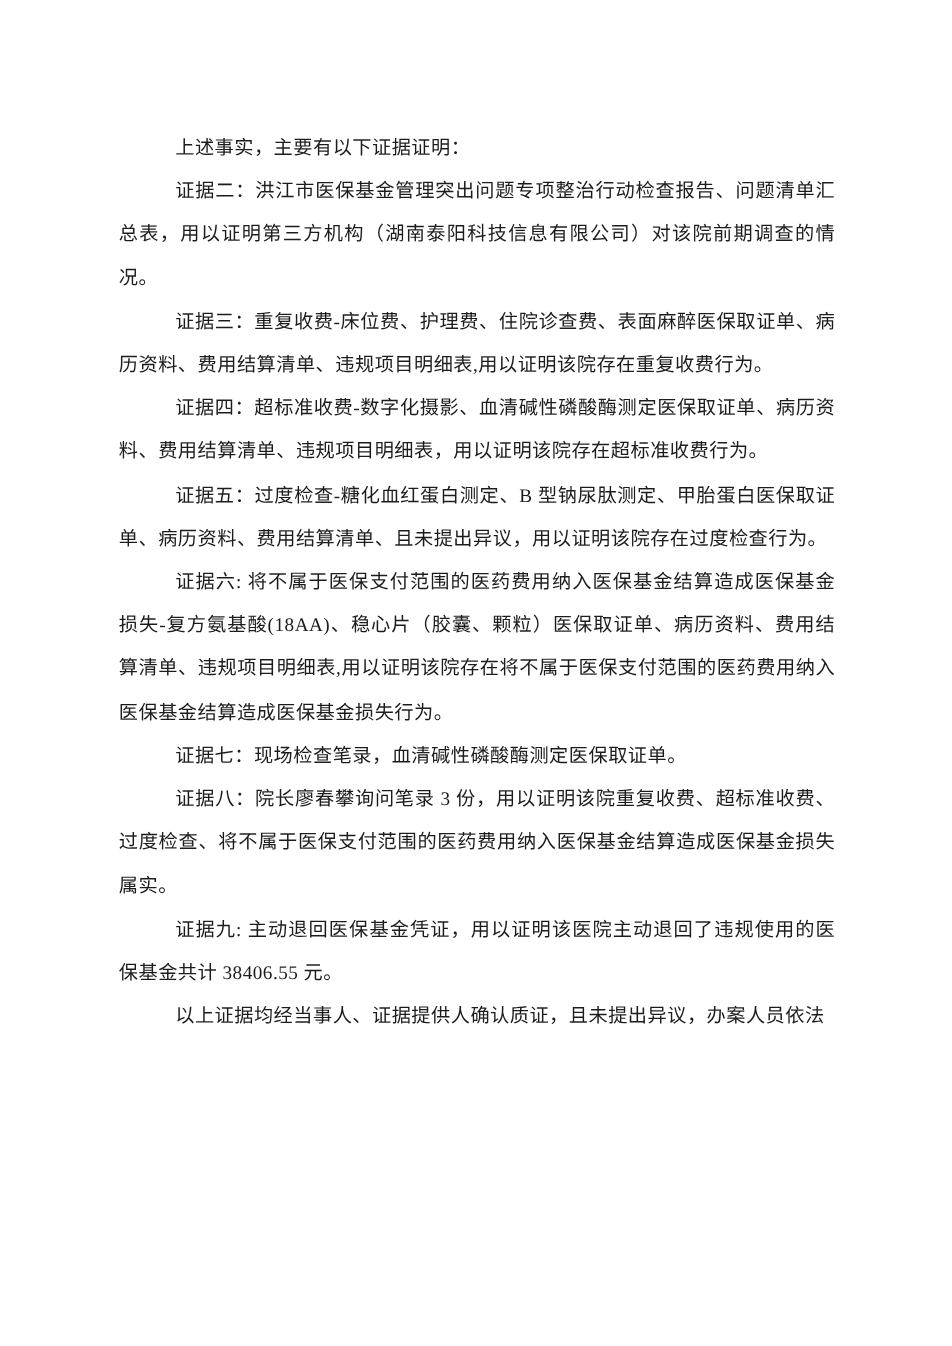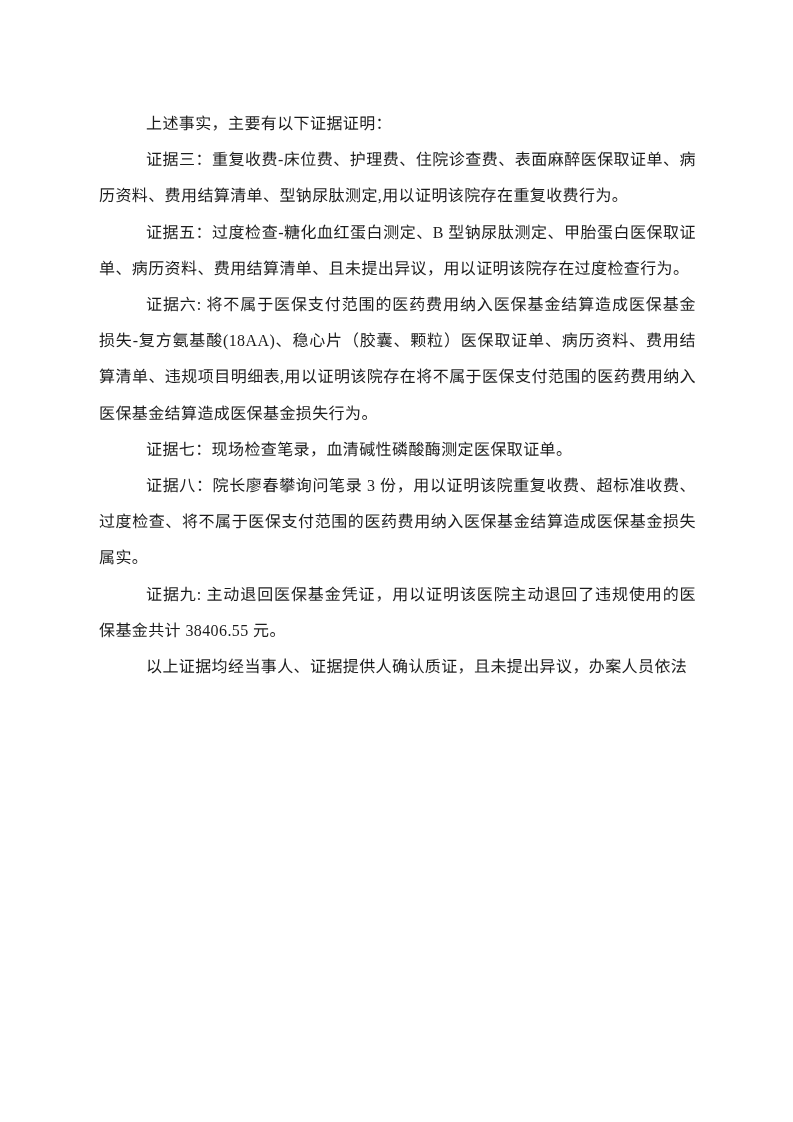--- a/index.html
+++ b/index.html
@@ -33,21 +33,23 @@
     text-justify: inter-character;
     text-indent: 47px;
   }
 </style>
 </head>
 <body>
 
 <div class="page">
   <div class="text-block">
     <p>上述事实，主要有以下证据证明：</p>
-    <p>证据三：重复收费-床位费、护理费、住院诊查费、表面麻醉医保取证单、病历资料、费用结算清单、型钠尿肽测定,用以证明该院存在重复收费行为。</p>
+    <p>证据二：洪江市医保基金管理突出问题专项整治行动检查报告、问题清单汇总表，用以证明第三方机构（湖南泰阳科技信息有限公司）对该院前期调查的情况。</p>
+    <p>证据三：重复收费-床位费、护理费、住院诊查费、表面麻醉医保取证单、病历资料、费用结算清单、违规项目明细表,用以证明该院存在重复收费行为。</p>
+    <p>证据四：超标准收费-数字化摄影、血清碱性磷酸酶测定医保取证单、病历资料、费用结算清单、违规项目明细表，用以证明该院存在超标准收费行为。</p>
     <p>证据五：过度检查-糖化血红蛋白测定、B 型钠尿肽测定、甲胎蛋白医保取证单、病历资料、费用结算清单、且未提出异议，用以证明该院存在过度检查行为。</p>
     <p>证据六: 将不属于医保支付范围的医药费用纳入医保基金结算造成医保基金损失-复方氨基酸(18AA)、稳心片（胶囊、颗粒）医保取证单、病历资料、费用结算清单、违规项目明细表,用以证明该院存在将不属于医保支付范围的医药费用纳入医保基金结算造成医保基金损失行为。</p>
     <p>证据七：现场检查笔录，血清碱性磷酸酶测定医保取证单。</p>
     <p>证据八：院长廖春攀询问笔录 3 份，用以证明该院重复收费、超标准收费、过度检查、将不属于医保支付范围的医药费用纳入医保基金结算造成医保基金损失属实。</p>
     <p>证据九: 主动退回医保基金凭证，用以证明该医院主动退回了违规使用的医保基金共计 38406.55 元。</p>
     <p>以上证据均经当事人、证据提供人确认质证，且未提出异议，办案人员依法</p>
   </div>
 </div>
 
 </body></html>

